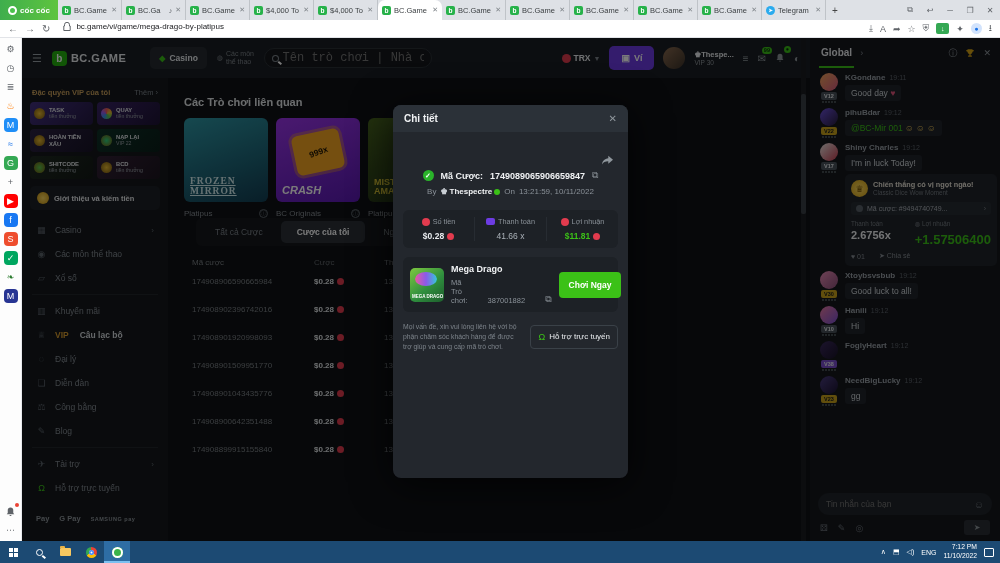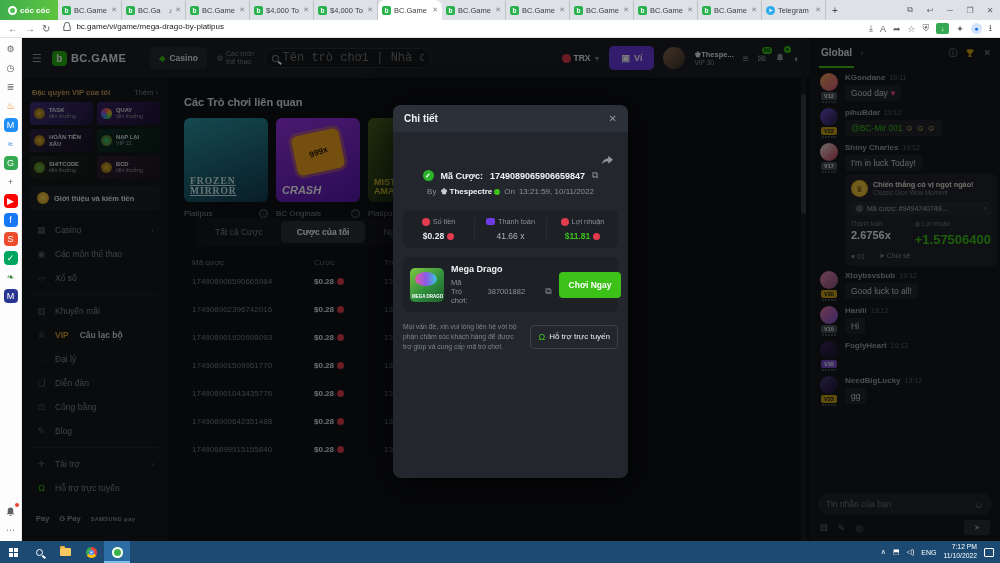--- a/index.html
+++ b/index.html
@@ -168,21 +168,21 @@
 .ms-val{font-size:8.5px;font-weight:bold;color:#e8ebee;margin-top:5px;display:flex;align-items:center;justify-content:center;gap:3px}
 .ms-val.gray{color:#aab1b8;font-weight:normal}
 .ms-val.green{color:#3bc117}
 .ic-coin{width:8px;height:8px;border-radius:50%;background:#e23b4e;display:inline-block}
 .ic-wallet{width:9px;height:7px;border-radius:2px;background:#6d3ce3;display:inline-block}
 .m-game{display:flex;align-items:center;gap:7px;background:#1d2126;border-radius:6px;margin:9px 10px 0;padding:7px}
 .thumb{width:34px;height:34px;border-radius:5px;background:linear-gradient(140deg,#7ec940,#2f8f3e 55%,#1d5e2c);position:relative;flex:none;overflow:hidden}
 .thumb .blob{position:absolute;left:5px;top:4px;width:22px;height:14px;border-radius:50%;background:linear-gradient(90deg,#e85aa0,#8a5ae8,#35c7d8)}
 .thumb .tl{position:absolute;left:2px;bottom:2px;font-size:4.5px;font-weight:bold;color:#fff;line-height:1.1}
 .mg-name{font-size:9px;font-weight:bold;color:#f0f2f4}
-.mg-id{font-size:7.5px;color:#8a9198;margin-top:4px;display:flex;align-items:center;gap:20px}
+.mg-id{font-size:7.5px;color:#8a9198;margin-top:4px;display:flex;align-items:flex-end;gap:20px}
 .play-btn{margin-left:auto;background:#3bc117;color:#fff;font-size:8.5px;font-weight:bold;border-radius:4px;padding:8px 10px;flex:none}
 .m-sup{display:flex;align-items:center;gap:8px;margin:10px 10px 0}
 .sup-txt{font-size:6.8px;color:#7d848b;line-height:1.45;width:122px}
 .sup-btn{border:1px solid #3a4148;border-radius:4px;padding:6px 7px;font-size:8px;color:#e8ebee;display:flex;align-items:center;gap:4px;white-space:nowrap}
 .hs{color:#3bc117;font-size:9px}
 
 .taskbar{position:absolute;bottom:0;left:0;width:1000px;height:22px;background:#1c4a73;display:flex;align-items:stretch;color:#fff;z-index:50}
 .tbi{width:26px;display:flex;align-items:center;justify-content:center}
 .tbi.active{background:#2e6da4;box-shadow:inset 0 -2px 0 #7cc0f0}
 .winlogo{display:grid;grid-template-columns:4px 4px;grid-template-rows:4px 4px;gap:1px}

